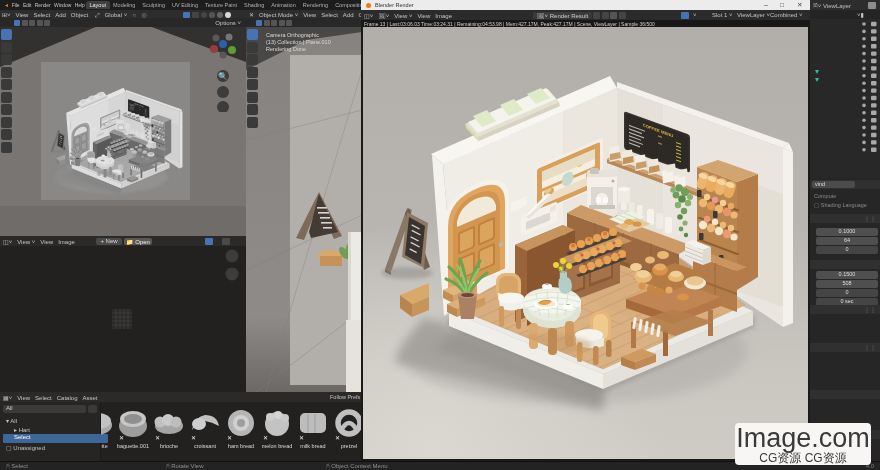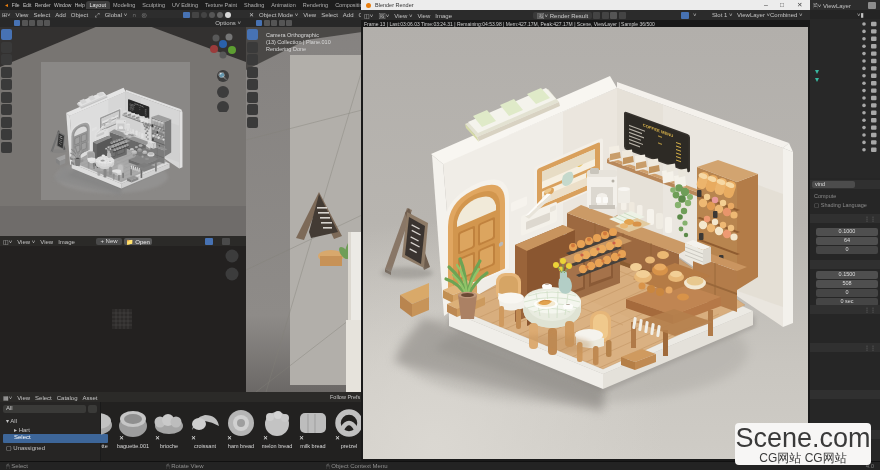--- a/index.html
+++ b/index.html
@@ -919,15 +919,15 @@
         </g>
 
         <ellipse cx="44" cy="246" rx="26" ry="6" fill="#8a8782" opacity="0.5" filter="url(#soft2)"></ellipse>
         <ellipse cx="183" cy="318" rx="46" ry="10" fill="#b98a58" opacity="0.35" filter="url(#soft2)" clip-path="url(#floorclip)"></ellipse>
       </g>
     </svg>
   </div>
 </div>
 
 <div class="abs" style="left:735px;top:423px;width:136px;height:42px;background:#f7f6f5;border-radius:4px;z-index:50;">
-  <div style="text-align:center;font-size:27px;color:#3a3a3a;line-height:30px;letter-spacing:0px;">Scene.com</div>
-  <div style="text-align:center;font-size:12px;color:#3a3a3a;line-height:10px;">CG网站 CG网站</div>
+  <div style="text-align:center;font-size:27px;color:#3a3a3a;line-height:30px;letter-spacing:0px;">Image.com</div>
+  <div style="text-align:center;font-size:12px;color:#3a3a3a;line-height:10px;">CG资源 CG资源</div>
 </div>
 
 </body></html>

